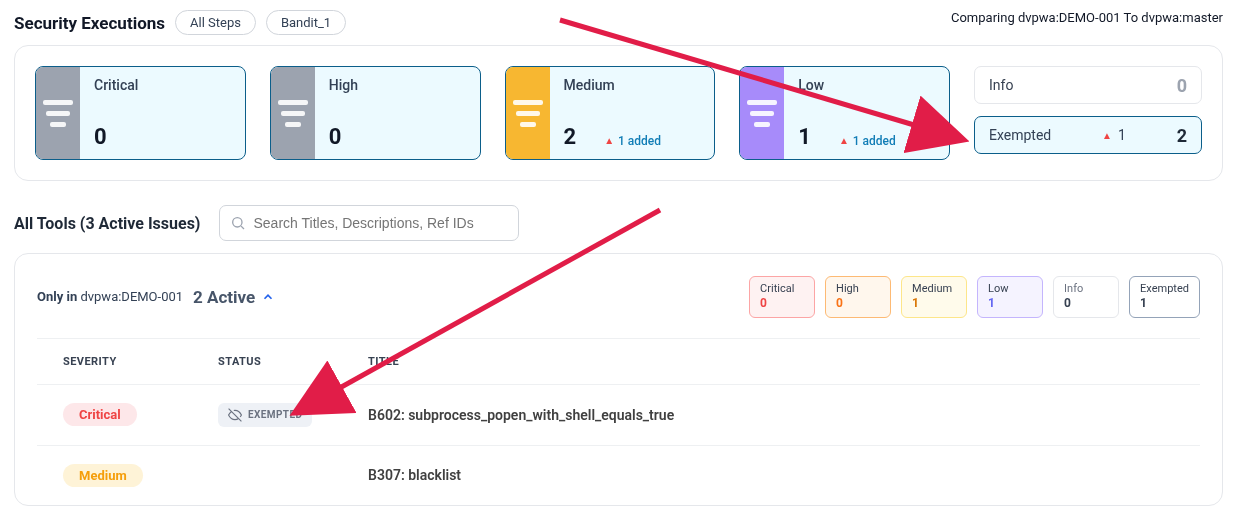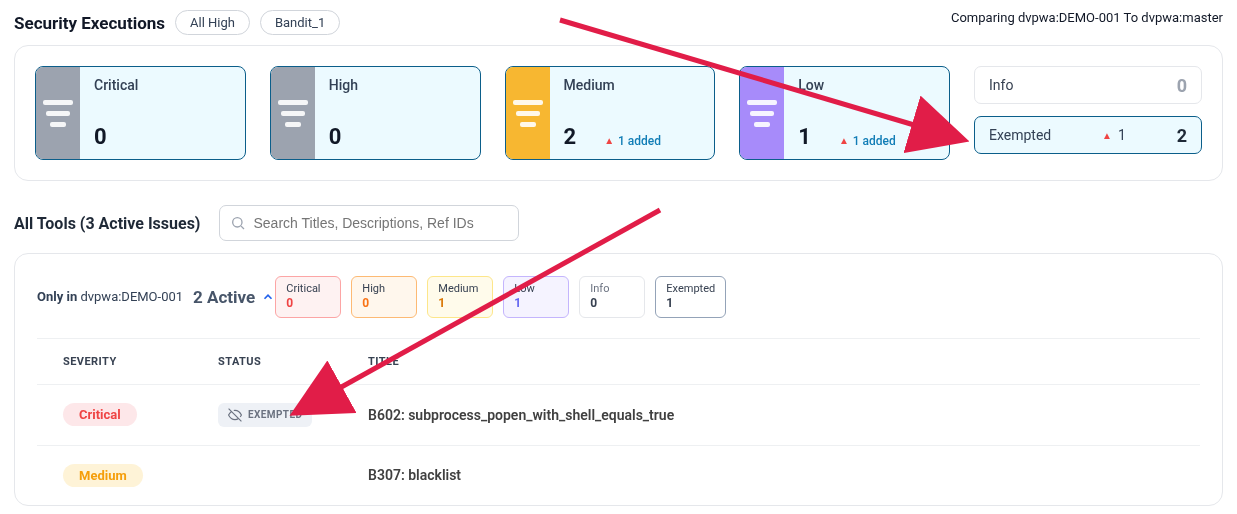--- a/index.html
+++ b/index.html
@@ -130,20 +130,21 @@
 
   
   .issues-panel {
     border: 1px solid #e5e7eb;
     border-radius: 14px;
     margin: 0 4px;
     padding: 22px 22px 0 22px;
   }
   .issues-header {
     display:flex;
+    justify-content:space-between;
     align-items:center;
     padding-bottom: 20px;
   }
   .issues-left { display:flex; align-items:center; gap:10px; }
   .only-in { font-size:13px; color:#334155; }
   .only-in .b { font-weight:700; }
   .active-count { font-size:17px; font-weight:700; color:#475569; display:inline-flex; align-items:center; gap:6px; cursor:pointer;}
   .active-count .chev { color:#2563eb; }
 
   .mini-boxes { display:flex; gap:10px; }
@@ -218,21 +219,21 @@
   }
 </style>
 </head>
 <body>
 
 <div class="page">
 
   <div class="header-row">
     <div class="header-left">
       <div class="page-title">Security Executions</div>
-      <span class="pill">All High</span>
+      <span class="pill">All Steps</span>
       <span class="pill">Bandit_1</span>
     </div>
     <div class="compare-text">
       <span class="bold">Comparing</span>
       <span>dvpwa:DEMO-001</span>
       <span class="bold">To</span>
       <span>dvpwa:master</span>
     </div>
   </div>
 

